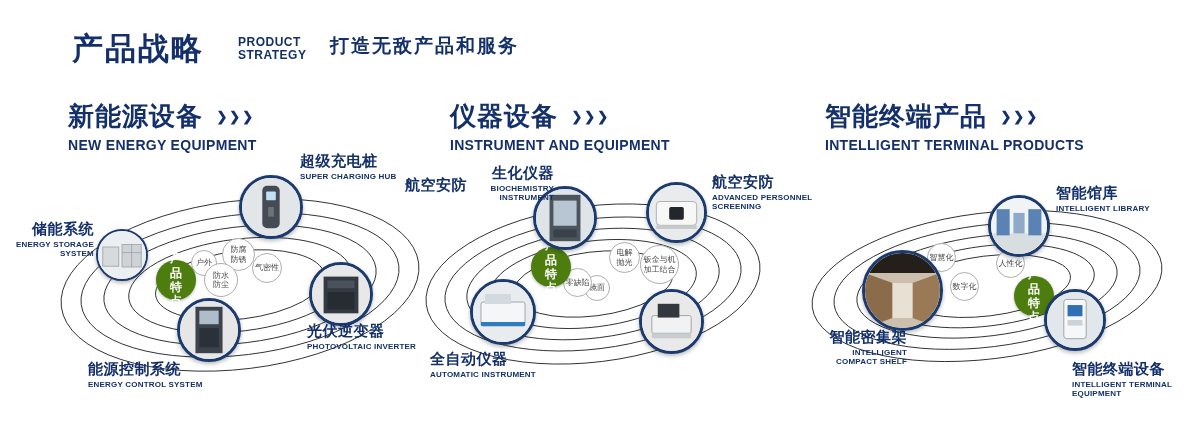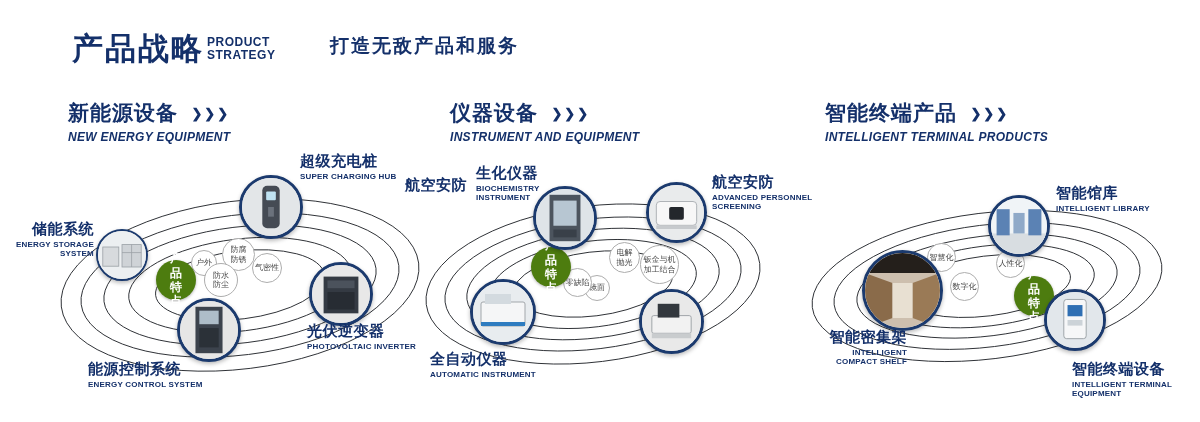--- a/index.html
+++ b/index.html
@@ -6,49 +6,49 @@
   html,body { background:#ffffff; }
   body { font-family:"Liberation Sans", sans-serif; }
   .stage { position:relative; width:1200px; height:422px; background:#ffffff; overflow:hidden; color:#14306a; }
   .abs { position:absolute; }
 
   .main-title { font-size:31px; font-weight:bold; letter-spacing:2px; }
   .subtitle   { font-size:12px; font-weight:bold; line-height:13px; letter-spacing:0.5px; }
   .tagline    { font-size:19px; font-weight:bold; letter-spacing:2px; }
 
   .sec-head  { white-space:nowrap; }
-  .sec-title { font-size:21px; font-weight:bold; letter-spacing:1px; display:inline-block; vertical-align:middle; }
+  .sec-title { font-size:26px; font-weight:bold; letter-spacing:1px; display:inline-block; vertical-align:middle; }
   .arrows    { display:inline-block; vertical-align:middle; margin-left:9px; font-size:13px; font-weight:bold; letter-spacing:2px; }
-  .sec-sub   { font-size:12px; font-weight:bold; margin-top:3px; letter-spacing:0.3px;font-style:italic; }
+  .sec-sub   { font-size:14px; font-weight:bold; margin-top:3px; letter-spacing:0.3px; }
 
   .orbits { position:absolute; }
   .orbits ellipse { fill:none; stroke:#23262b; stroke-width:0.9; }
 
   .pcircle { position:absolute; border-radius:50%; border:3px solid #1b3a6e; overflow:hidden; background:#ededed; box-shadow:0 2px 4px rgba(0,0,0,0.28); }
   .pcircle.thin { border-width:2px; }
   .pcircle svg { display:block; width:100%; height:100%; }
 
   .badge { position:absolute; border-radius:50%; background:#4d7c0f; color:#ffffff; display:flex; align-items:center; justify-content:center; text-align:center; font-size:12px; font-weight:bold; line-height:1.2; box-shadow:0 1px 3px rgba(0,0,0,0.3); }
   .badge span { display:block; width:22px; word-break:break-all; }
 
   .bubble { position:absolute; border-radius:50%; background:#ffffff; border:1px solid #adadad; color:#4a4a4a; display:flex; align-items:center; justify-content:center; text-align:center; font-size:8px; line-height:1.15; }
   .bubble span { display:block; word-break:break-all; }
 
   .plabel .cn { font-size:15px; font-weight:bold; letter-spacing:0.5px; color:#14306a; }
   .plabel .en { font-size:8px; font-weight:bold; margin-top:1px; letter-spacing:0.2px; color:#14306a; }
   .right  { text-align:right; }
-  .center { text-align:left; }
+  .center { text-align:right; }
 </style>
 </head>
 <body>
 
 <div class="stage">
 
   <div class="abs main-title" style="left:72px; top:28px;">产品战略</div>
-  <div class="abs subtitle" style="left:207px; top:36px;">
+  <div class="abs subtitle" style="left:238px; top:36px;">
     <div>PRODUCT</div>
     <div>STRATEGY</div>
   </div>
   <div class="abs tagline" style="left:330px; top:33px;">打造无敌产品和服务</div>
 
   <div class="abs sec-head" style="left:68px; top:99px;">
     <span class="sec-title">新能源设备</span>
     <span class="arrows">❯❯❯</span>
     <div class="sec-sub">NEW ENERGY EQUIPMENT</div>
   </div>

